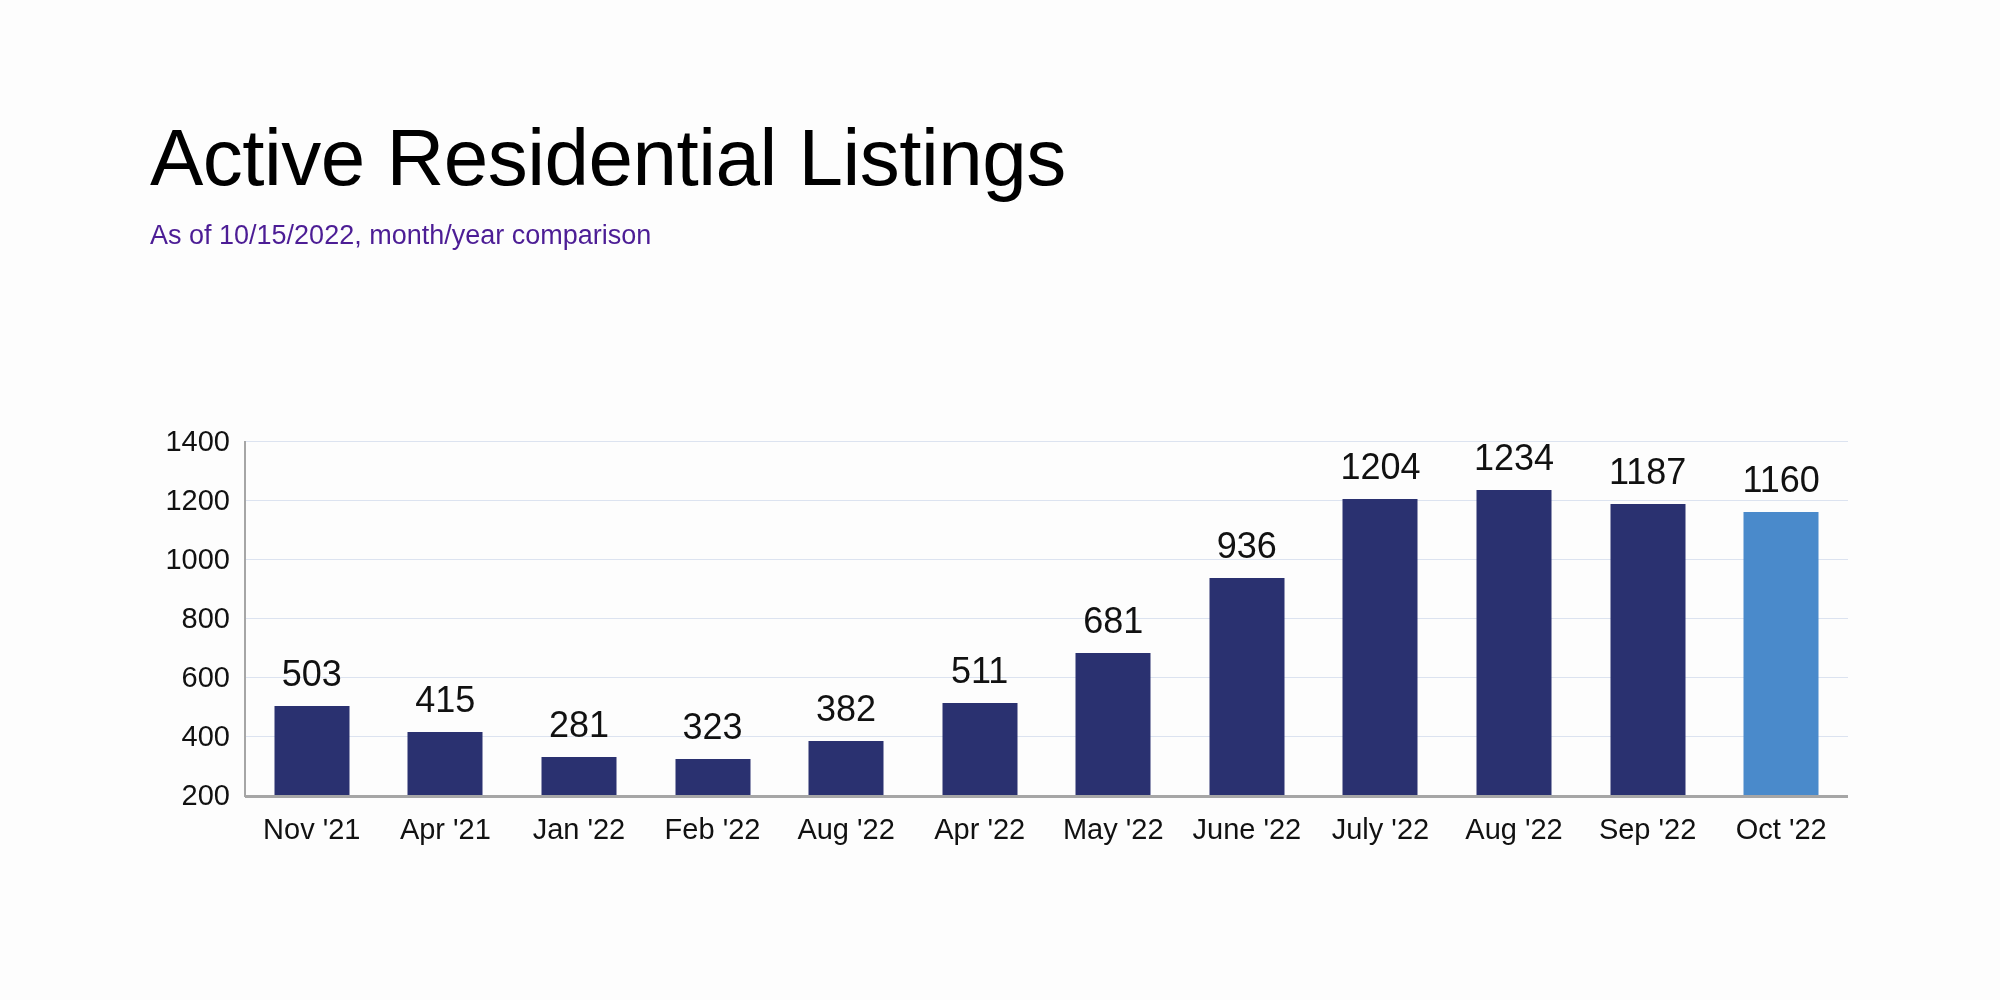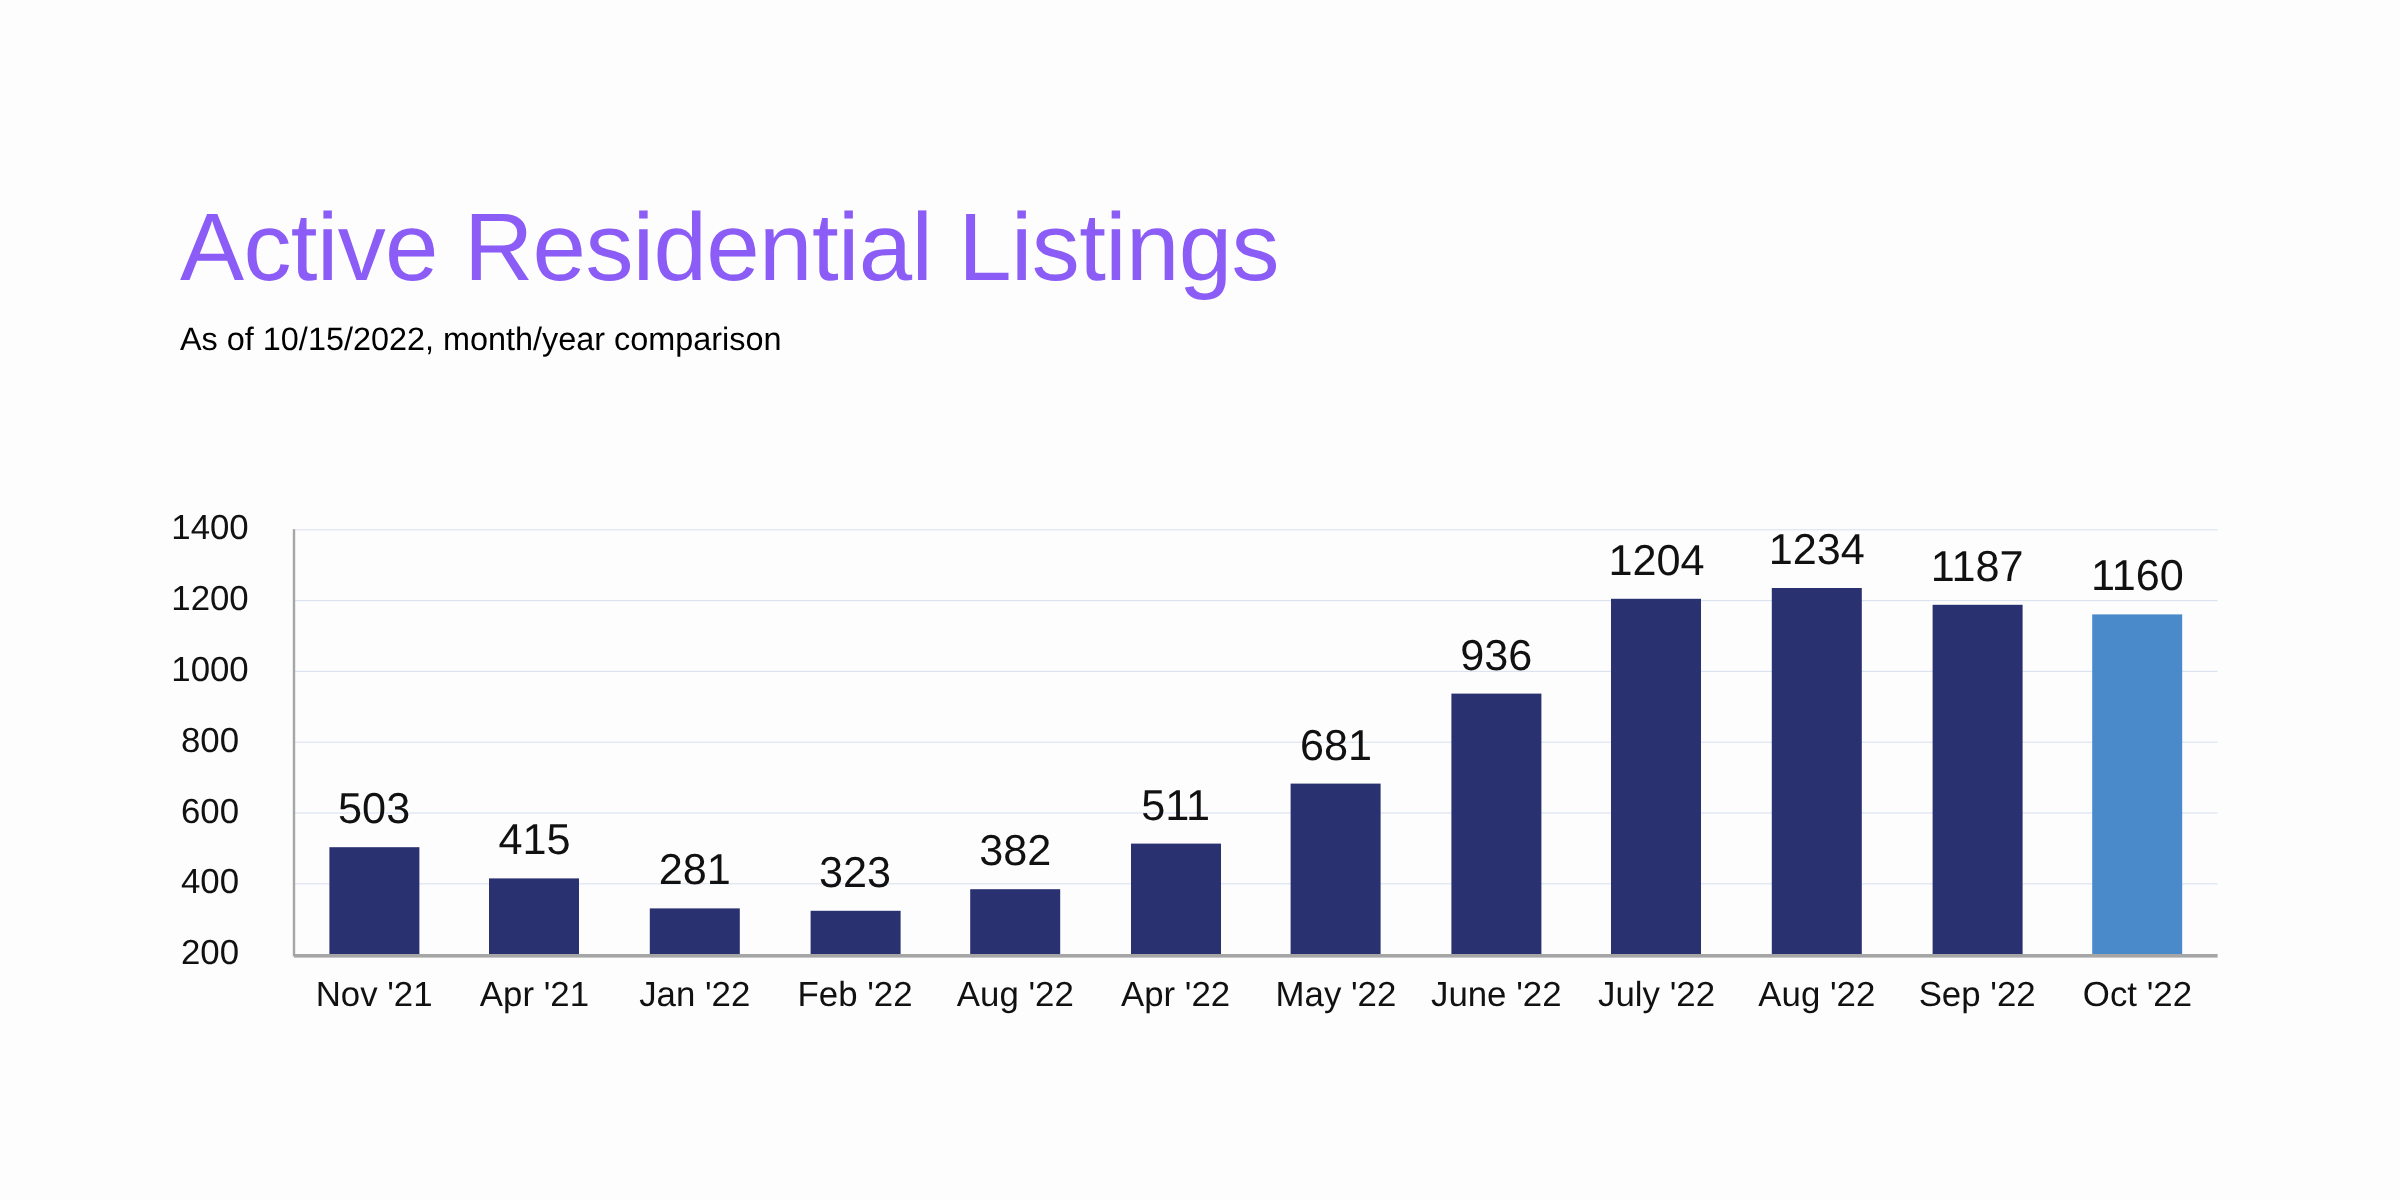--- a/index.html
+++ b/index.html
@@ -25,30 +25,29 @@
     left:150px;
     top:118px;
     width:1700px;
   }
 
   #chart-title {
     font-size:80px;
     font-weight:400;
     letter-spacing:-0.5px;
     line-height:1.0;
-    color:#8b5cf6;
-    white-space:nowrap;
-    margin-top:48px;
+    color:#000000;
+    white-space:nowrap;
   }
 
   #chart-subtitle {
     margin-top:22px;
     font-size:27px;
     font-weight:400;
-    color:#000000;
+    color:#4c1d95;
     white-space:nowrap;
   }
 
   
   
   #chart {
     position:absolute;
     left:0;
     top:0;
     width:2000px;
@@ -87,21 +86,21 @@
     width:1603px;
     height:3px;
     background:#A6A6A6;
   }
 
   
   .ytick {
     position:absolute;
     right:0;
     width:110px;
-    text-align:center;
+    text-align:right;
     font-size:29px;
     color:#111;
     transform:translateY(-50%);
     white-space:nowrap;
   }
 
   #y-ticks {
     position:absolute;
     left:110px;
     top:441px;

